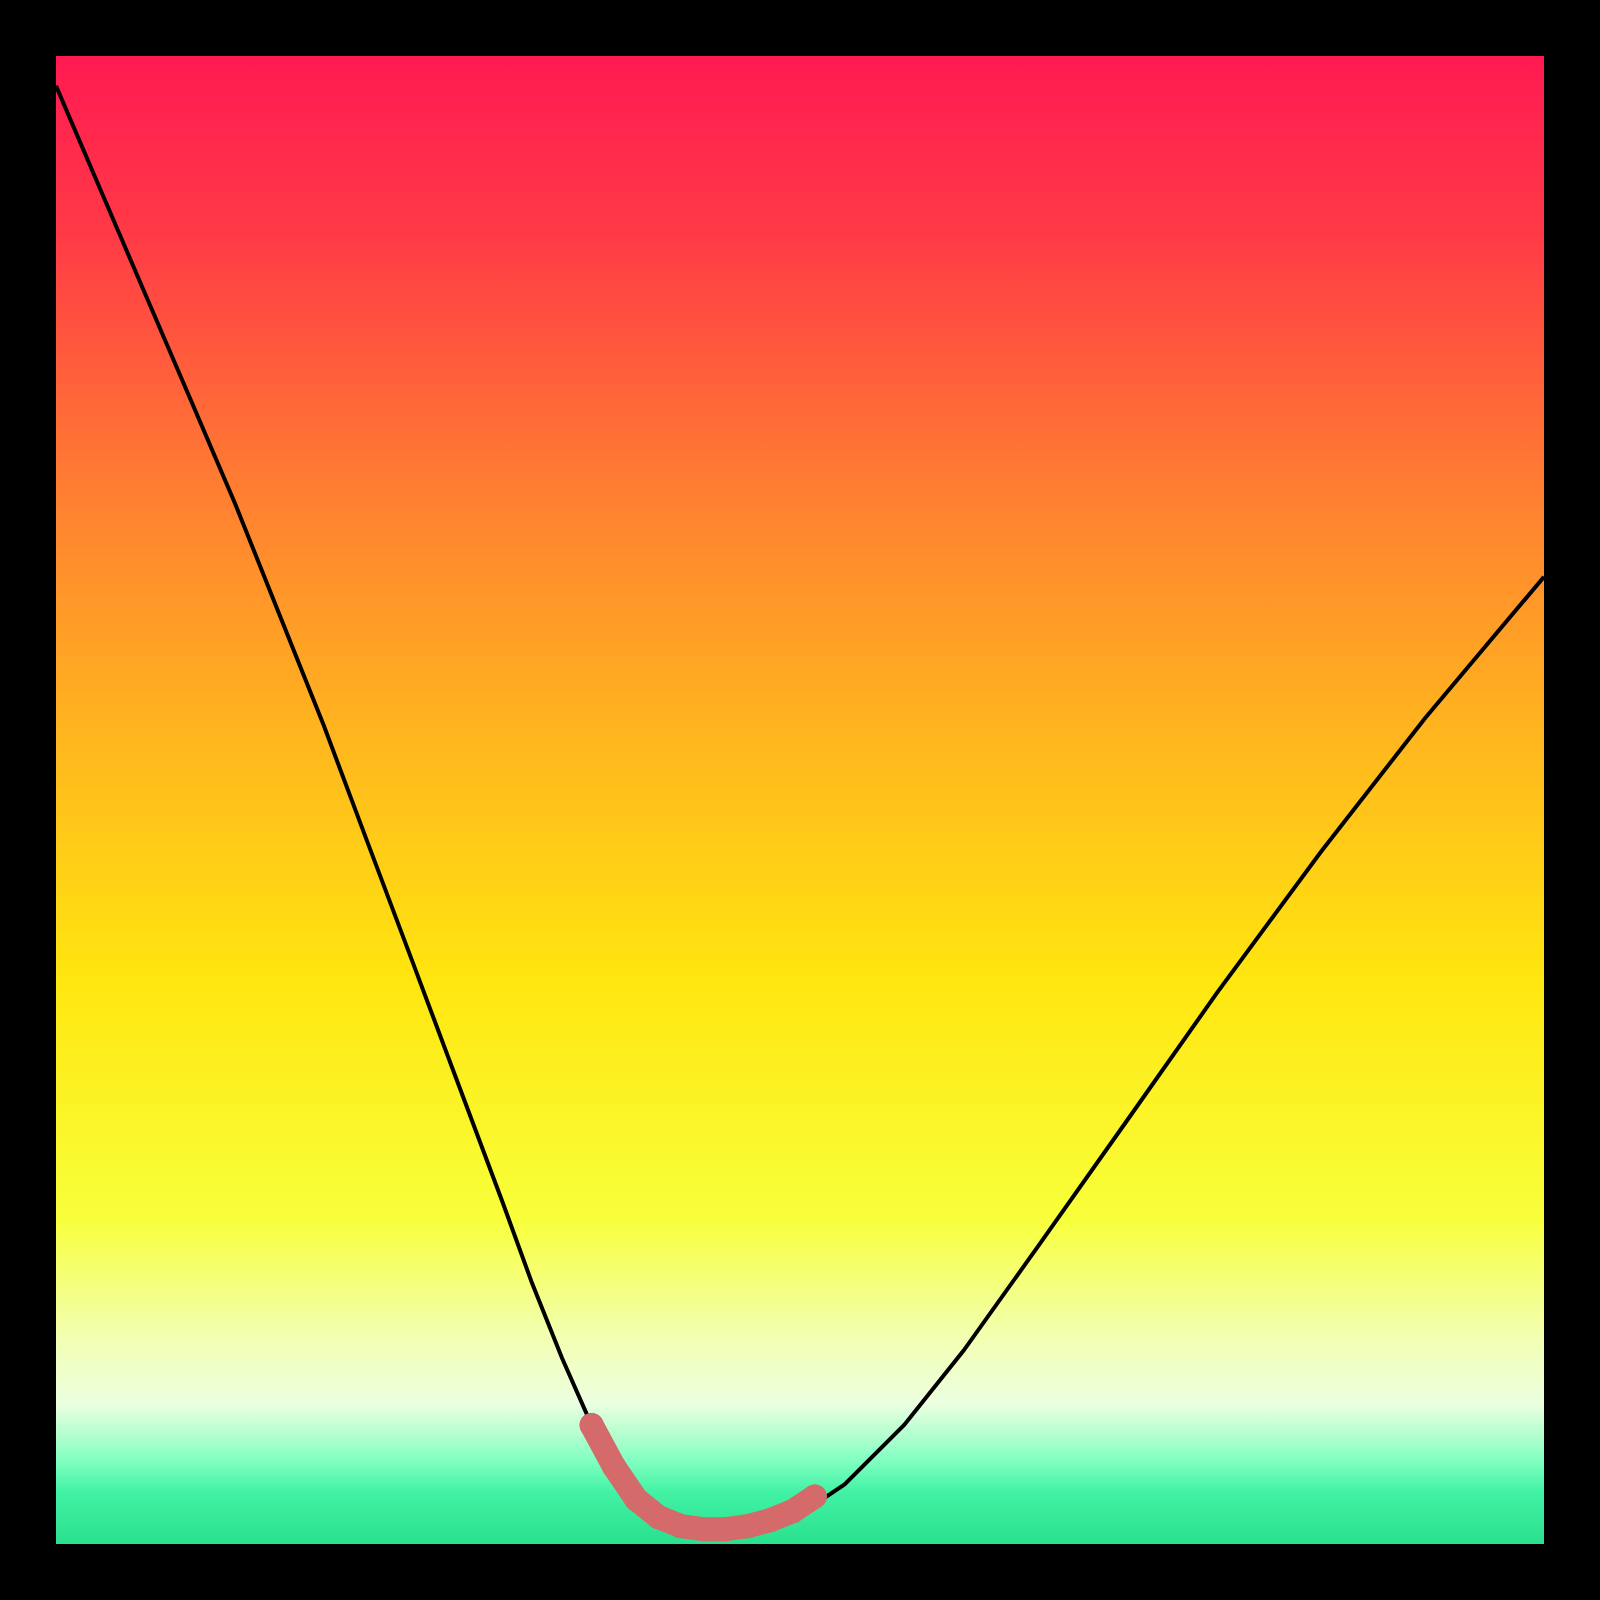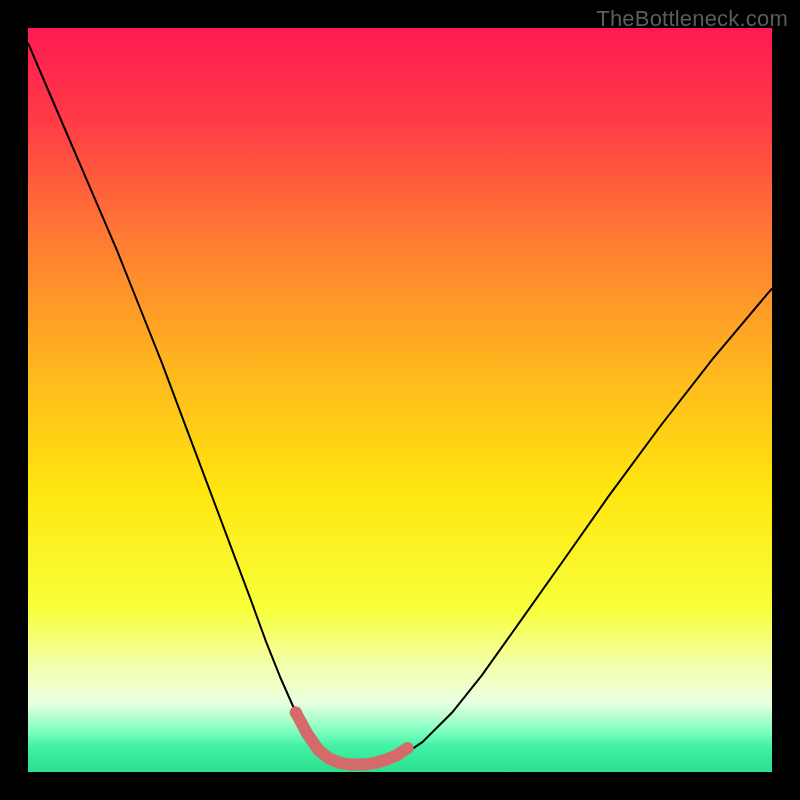--- a/index.html
+++ b/index.html
@@ -88,15 +88,14 @@
           <circle cx="334.8" cy="736.6" r="6" fill="#d46a6a"></circle>
           <circle cx="346.0" cy="735.1" r="6" fill="#d46a6a"></circle>
           <circle cx="357.1" cy="732.1" r="6" fill="#d46a6a"></circle>
           <circle cx="368.3" cy="727.6" r="6" fill="#d46a6a"></circle>
           <circle cx="379.4" cy="720.2" r="6" fill="#d46a6a"></circle>
         </g>
     </svg>
 
   </div>
 
-  <div class="watermark">TheBottleneck.com</div>
 
 </div>
 
 </body></html>

